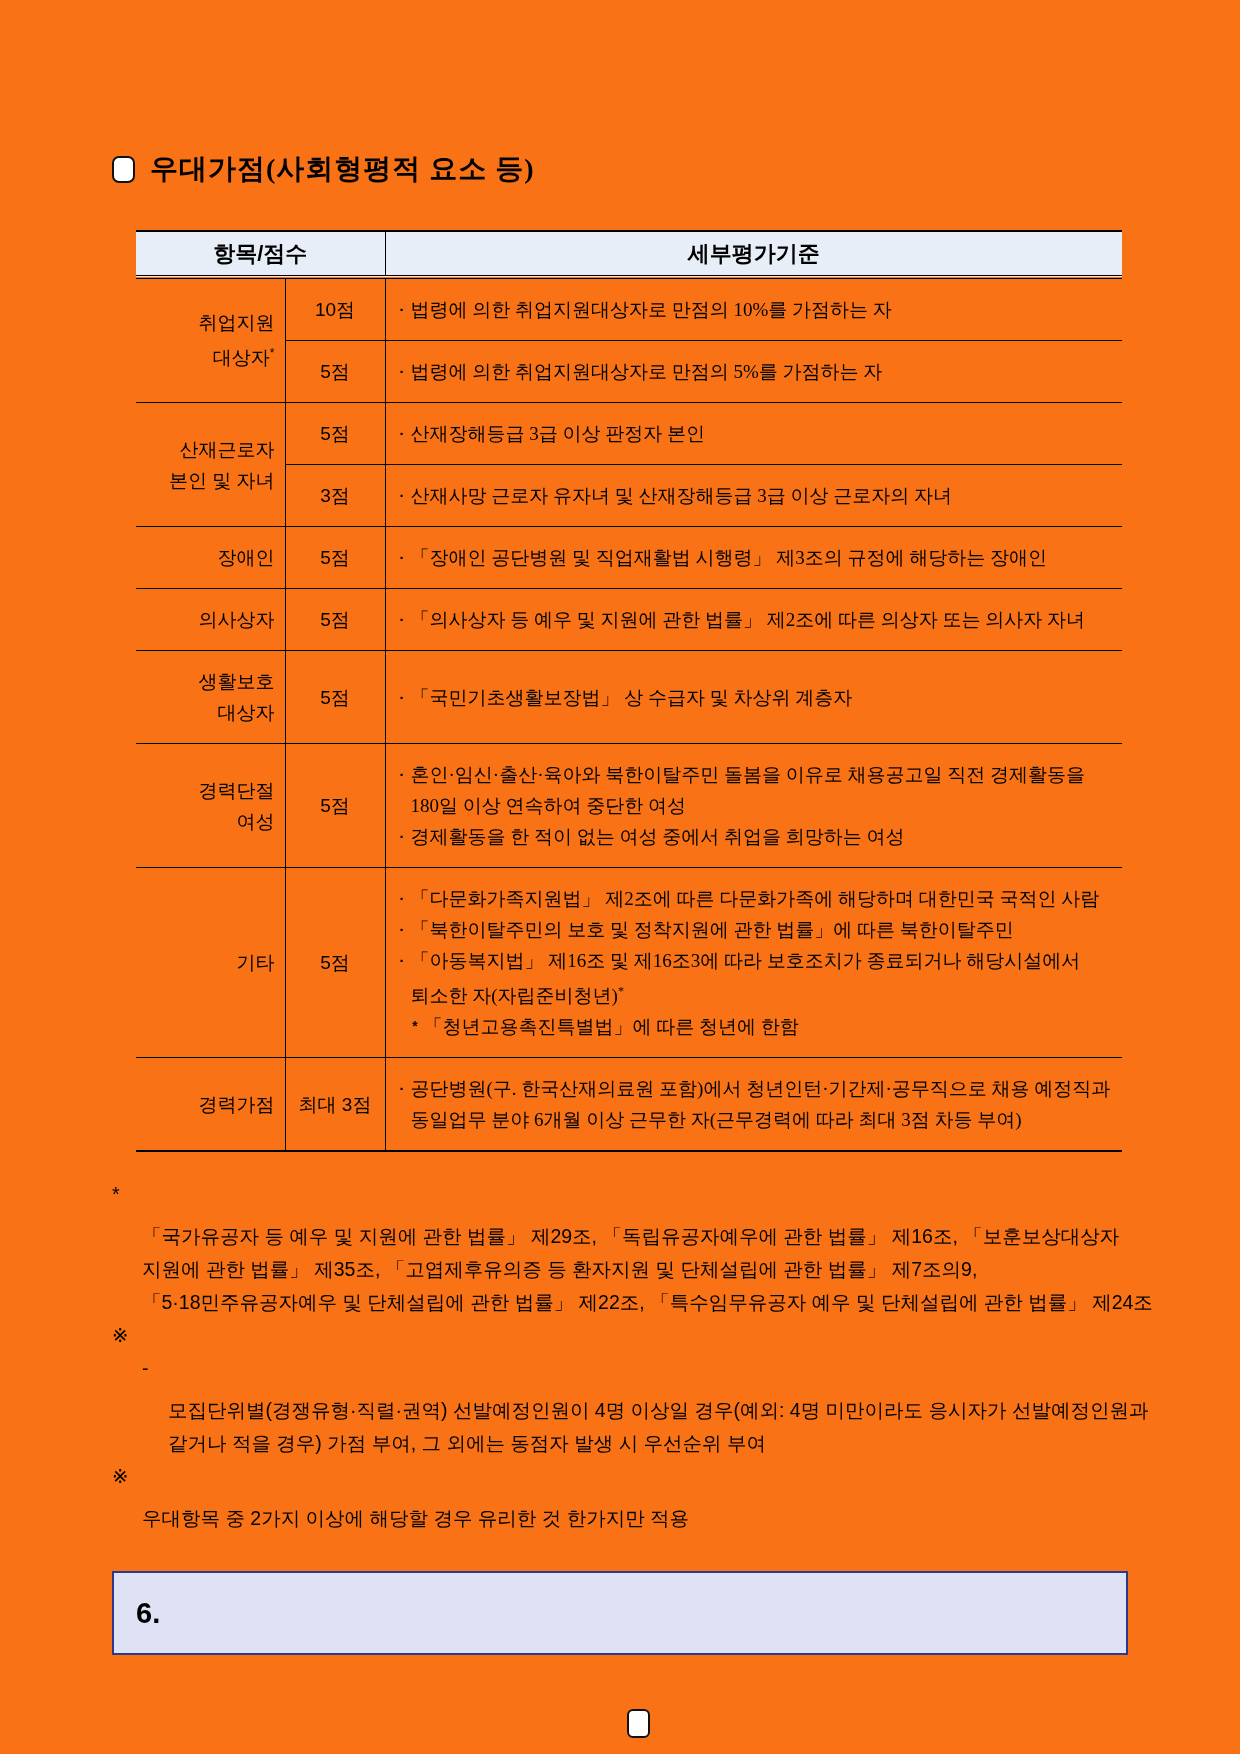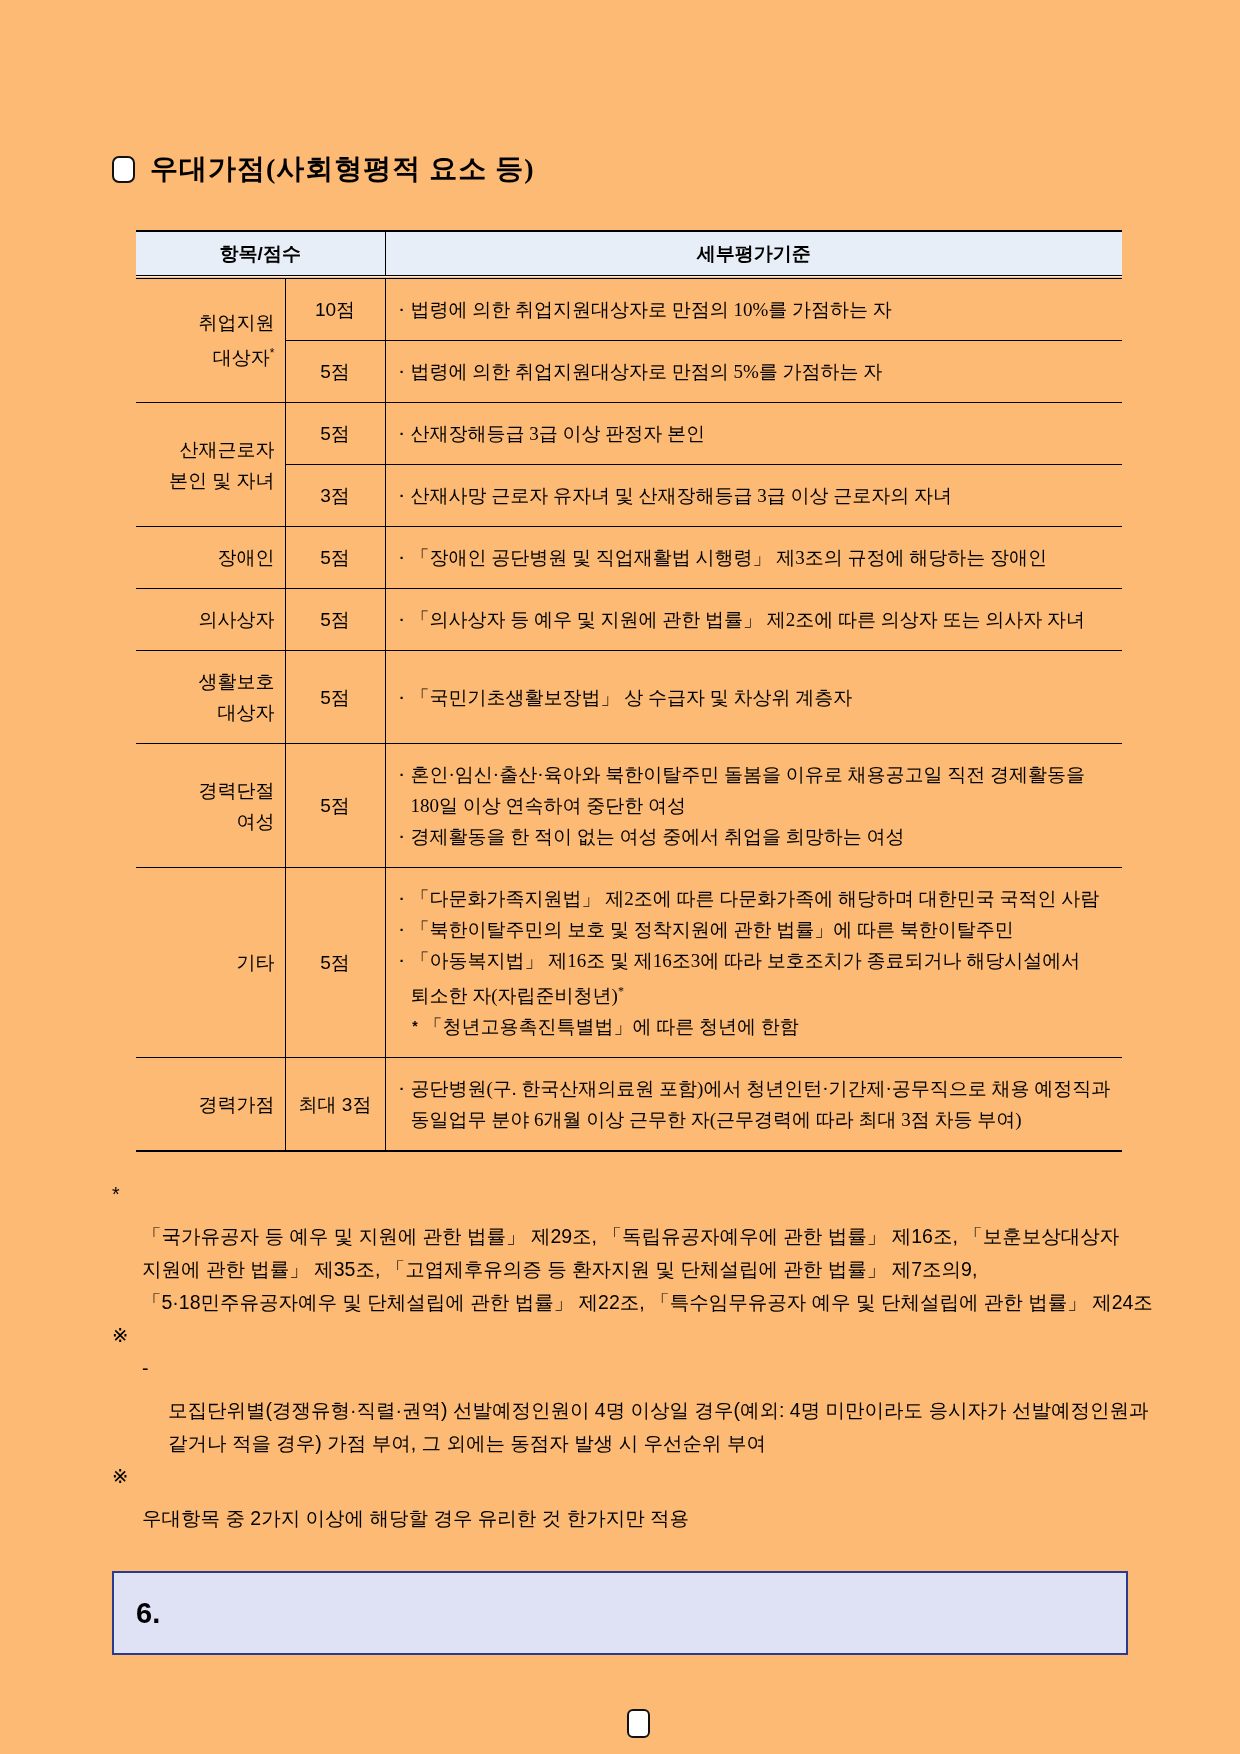--- a/index.html
+++ b/index.html
@@ -1,18 +1,18 @@
 <!DOCTYPE html>
 <html><head>
 <meta charset="utf-8">
 <style>
   * { margin:0; padding:0; box-sizing:border-box; }
   html,body { background:#ffffff; }
   .page {
-    width:1240px; height:1754px; background:#fdba74; overflow:hidden;
+    width:1240px; height:1754px; background:#f97316; overflow:hidden;
     padding:150px 76px 0 112px; position:relative;
     font-family:"Liberation Sans","DejaVu Sans",sans-serif; color:#000;
   }
   
   .doc-heading {
     font-family:"Liberation Serif","DejaVu Serif",serif;
     font-size:28px; font-weight:600; letter-spacing:1px;
     display:flex; align-items:center; gap:15px;
   }
   .chk {
@@ -24,21 +24,21 @@
     border-collapse:collapse; table-layout:fixed;
     width:986px; margin:42px 0 0 24px;
     border-top:2px solid #000; border-bottom:2px solid #000;
     font-size:19px;
   }
   table.criteria col.c-item  { width:149px; }
   table.criteria col.c-score { width:100px; }
   table.criteria col.c-crit  { width:737px; }
   table.criteria thead th {
     background:#e8eef7; border-bottom:4px double #000;
-    height:46px; font-size:19px; font-weight:bold; text-align:center;
+    height:46px; font-size:22px; font-weight:bold; text-align:center;
     border-left:1px solid #000;
   }
   table.criteria thead th:first-child { border-left:none; }
   table.criteria td {
     border:1px solid #000; vertical-align:middle;
     padding:15px 10px; line-height:31px;
   }
   table.criteria td.col-item  { border-left:none; text-align:right; }
   table.criteria td.col-score { text-align:center; }
   table.criteria td.col-crit  { border-right:none; padding-left:8px; }

